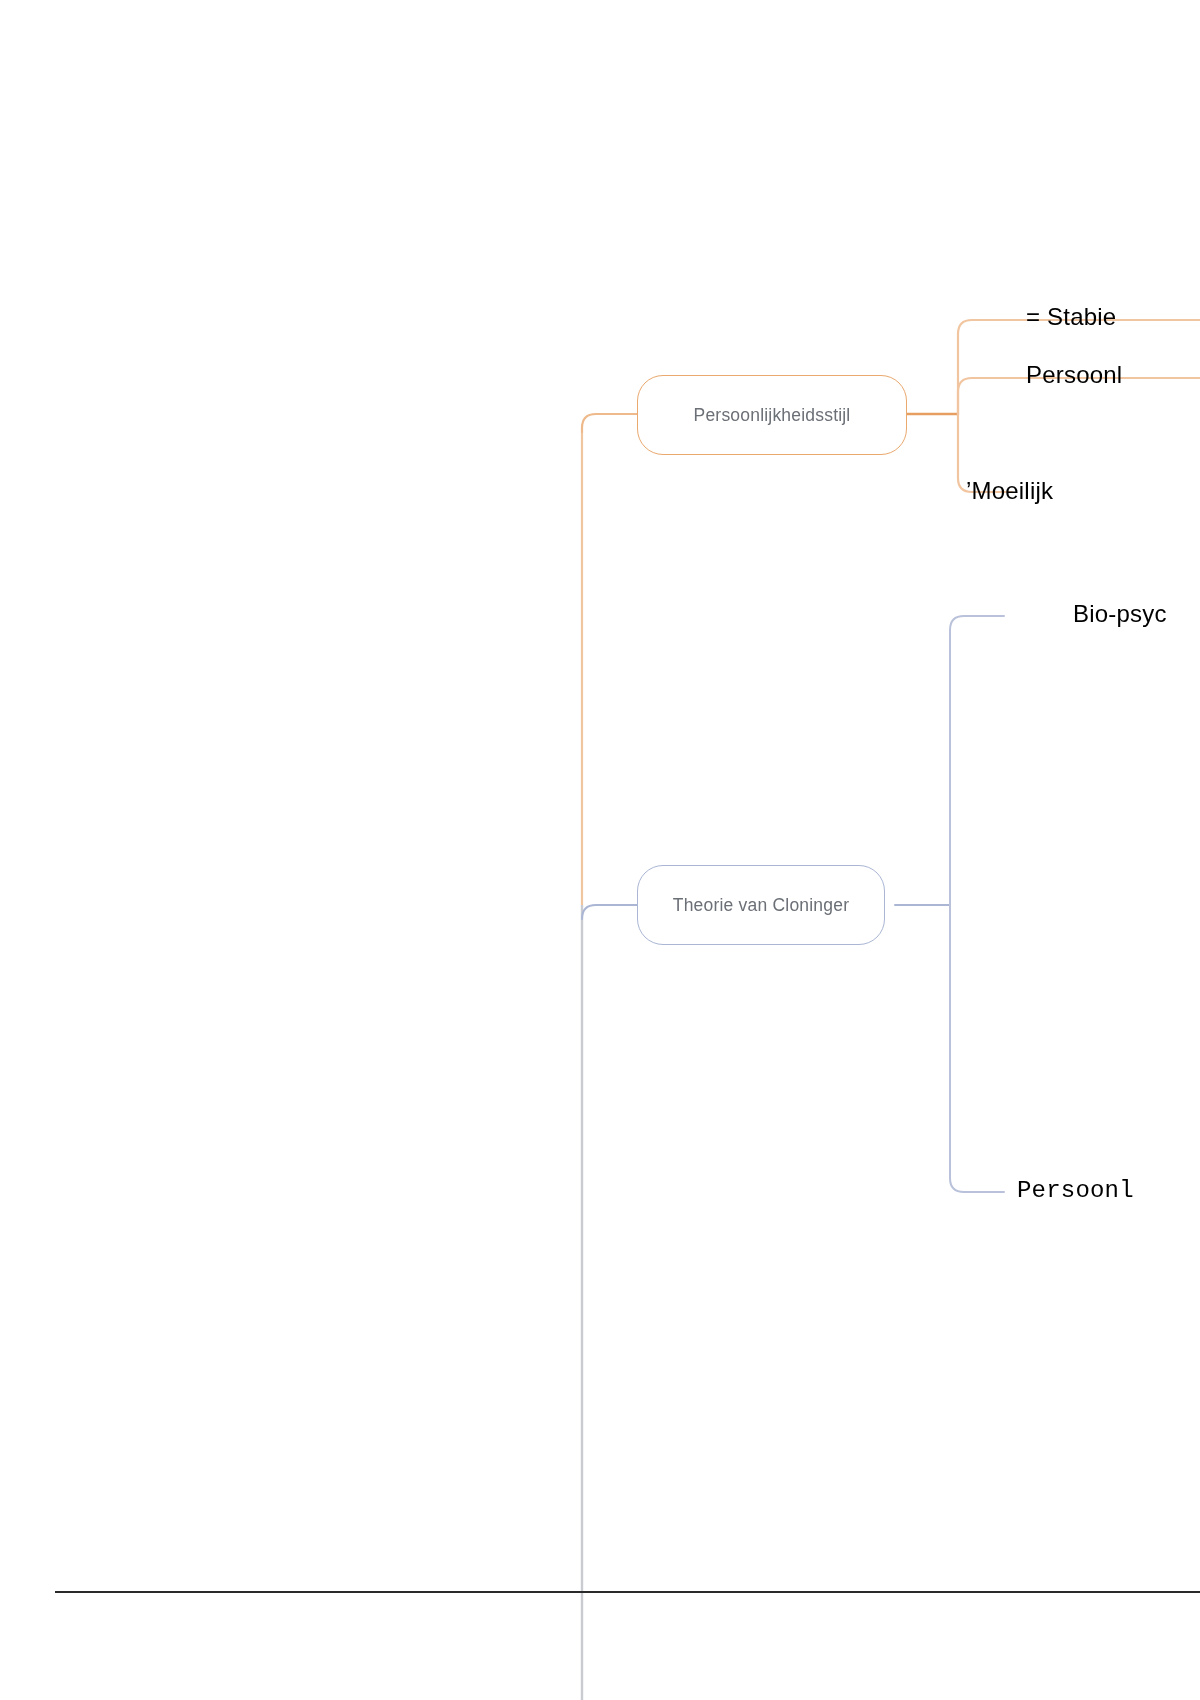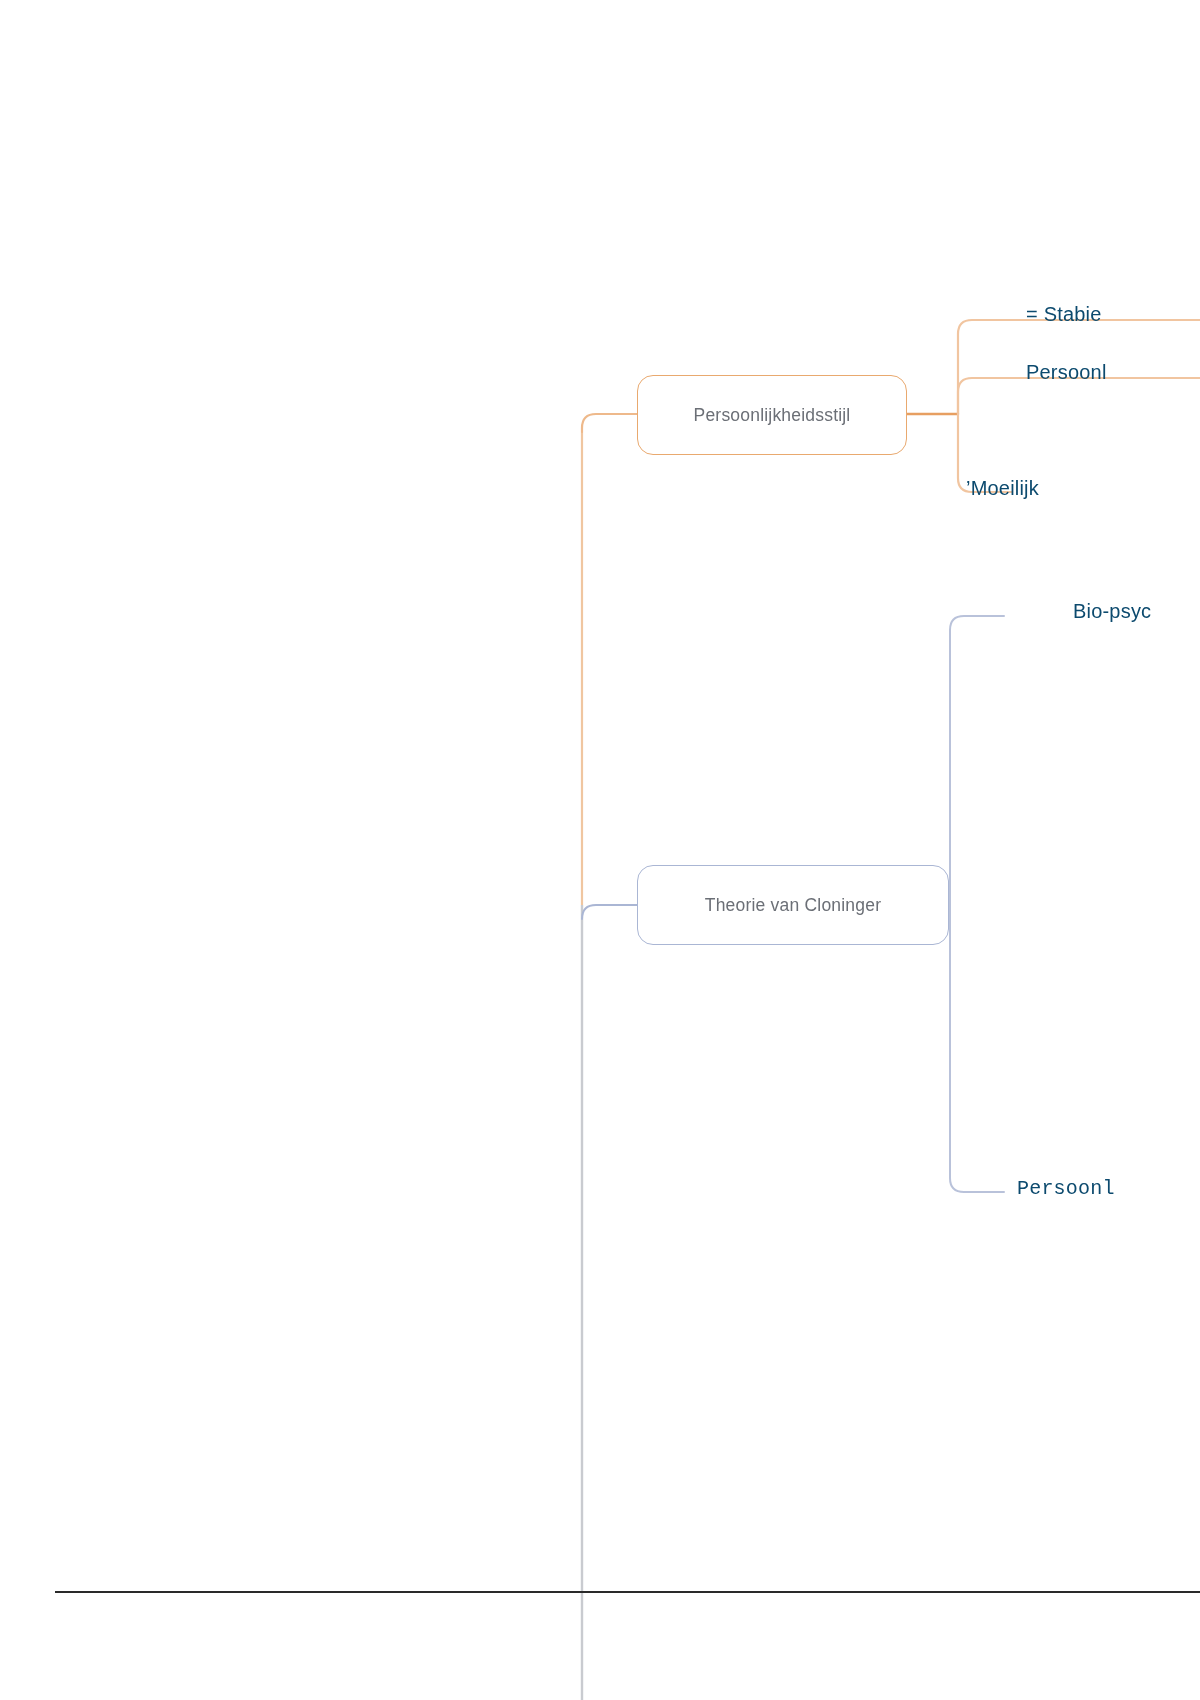--- a/index.html
+++ b/index.html
@@ -25,42 +25,42 @@
     height: 1700px;
     pointer-events: none;
   }
   .node {
     position: absolute;
     box-sizing: border-box;
     display: flex;
     align-items: center;
     justify-content: center;
     background: #ffffff;
-    border-radius: 16px;
+    border-radius: 26px;
     border-style: solid;
     border-width: 1.6px;
   }
   .node-label {
     font-size: 17.5px;
     letter-spacing: 0.2px;
     color: #6b6f76;
     white-space: nowrap;
   }
   .node-orange {
     border-color: #e9a96f;
   }
   .node-blue {
     border-color: #aab6d4;
   }
   .leaf {
     position: absolute;
     white-space: nowrap;
-    font-size: 20px;
+    font-size: 24px;
     letter-spacing: 0.2px;
-    color: #0c4a6e;
+    color: #000000;
   }
   .bottom-rule {
     position: absolute;
     background: #2a2a2a;
     height: 2px;
   }
 </style>
 </head>
 <body>
 
@@ -88,21 +88,21 @@
 
     <path d="M 950 905 L 950 630 Q 950 616 964 616 L 1004 616" fill="none" stroke="#b9c2da" stroke-width="2" stroke-linecap="round"></path>
 
     <path d="M 950 905 L 950 1178 Q 950 1192 964 1192 L 1004 1192" fill="none" stroke="#b9c2da" stroke-width="2" stroke-linecap="round"></path>
   </svg>
 
   <div class="node node-orange" style="left:637px; top:375px; width:270px; height:80px;">
     <span class="node-label">Persoonlijkheidsstijl</span>
   </div>
 
-  <div class="node node-blue" style="left:637px; top:865px; width:312px; height:80px;">
+  <div class="node node-blue" style="left:637px; top:865px; width:248px; height:80px;">
     <span class="node-label">Theorie van Cloninger</span>
   </div>
 
   <div class="leaf" style="left:1026px; top:303px;">
     <span>= Stabie</span>
   </div>
 
   <div class="leaf" style="left:1026px; top:361px;">
     <span>Persoonl</span>
   </div>

